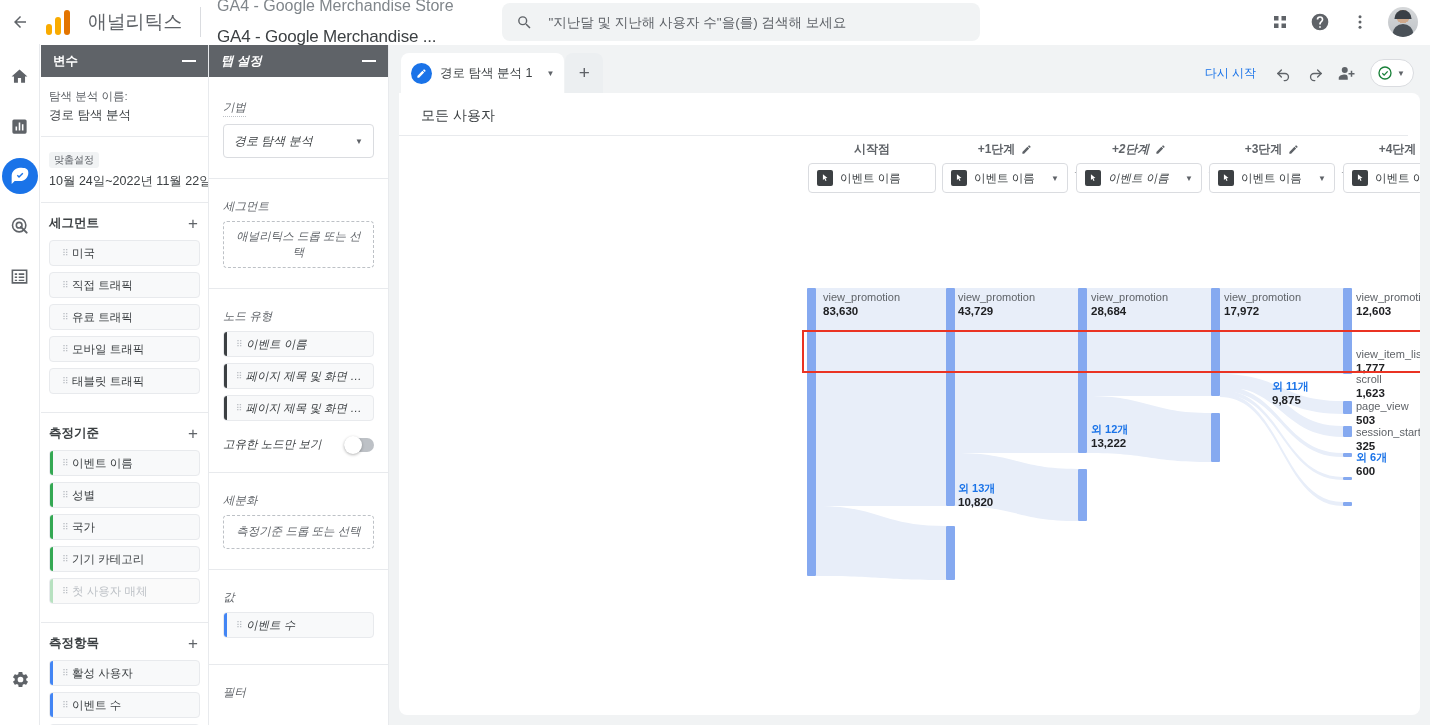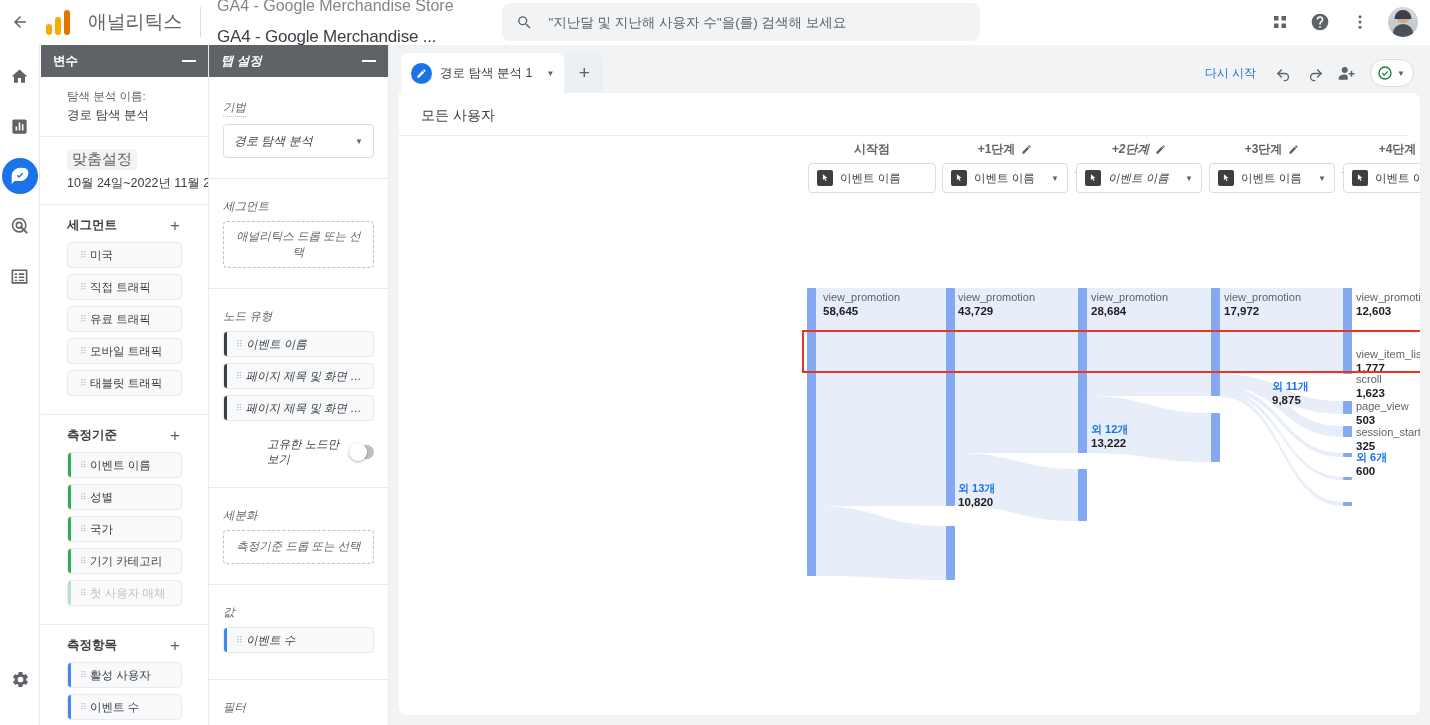--- a/index.html
+++ b/index.html
@@ -85,25 +85,25 @@
     position: absolute; left: 41px; top: 45px; width: 168px; height: 680px;
     background: #ffffff; border-right: 1px solid #e8eaed; overflow: hidden;
   }
   .panel-head {
     height: 32px; background: #5f6368; color: #ffffff; display: flex; align-items: center;
     padding: 0 12px; font-size: 12.5px; font-weight: bold;
   }
   .panel-head .minimize {
     margin-left: auto; width: 14px; height: 2px; background: #ffffff; cursor: pointer;
   }
-  .sec { padding: 12px 26px; border-bottom: 1px solid #e8eaed; }
+  .sec { padding: 12px 8px; border-bottom: 1px solid #e8eaed; }
   .sec-label { font-size: 11.5px; color: #5f6368; margin-bottom: 3px; }
   .sec-value { font-size: 12.5px; color: #3c4043; }
   .chip-custom {
-    display: inline-block; font-size: 15px; background: #f1f3f4; color: #5f6368;
+    display: inline-block; font-size: 10px; background: #f1f3f4; color: #5f6368;
     padding: 1px 5px; border-radius: 3px; margin-bottom: 5px;
   }
   .daterange { font-size: 12.5px; color: #3c4043; cursor: pointer; white-space: nowrap; }
   .sec-title-row { display: flex; align-items: center; justify-content: space-between; margin-bottom: 8px; }
   .sec-title { font-size: 12.5px; color: #3c4043; font-weight: bold; }
   .plus-btn { font-size: 17px; color: #5f6368; line-height: 1; cursor: pointer; padding: 0 2px; }
   .pill {
     display: flex; align-items: center; height: 26px; background: #f8f9fa;
     border: 1px solid #e8eaed; border-radius: 4px; margin-bottom: 6px;
     padding-left: 2px; cursor: grab; position: relative; overflow: hidden;
@@ -131,21 +131,21 @@
   .select-box {
     height: 34px; border: 1px solid #dadce0; border-radius: 4px; display: flex;
     align-items: center; padding: 0 10px; font-size: 12px; color: #3c4043; cursor: pointer;
   }
   .select-box .caret { margin-left: auto; color: #5f6368; font-size: 8px; }
   .drop-zone {
     border: 1px dashed #bdc1c6; border-radius: 4px; min-height: 34px; display: flex;
     align-items: center; justify-content: center; text-align: center;
     font-size: 11.5px; color: #5f6368; padding: 7px 8px; cursor: pointer; line-height: 1.35;
   }
-  .toggle-row { display: flex; align-items: center; justify-content: space-between; margin-left: 44px; }
+  .toggle-row { display: flex; align-items: center; justify-content: space-between; }
   .toggle-label { font-size: 11.5px; color: #3c4043; }
   .toggle {
     width: 30px; height: 14px; border-radius: 8px; background: #bdc1c6; position: relative; cursor: pointer;
   }
   .toggle .knob {
     position: absolute; left: 0; top: -2px; width: 18px; height: 18px; border-radius: 50%;
     background: #ffffff; box-shadow: 0 1px 3px rgba(0,0,0,.3);
   }
   .nofilter { font-size: 11.5px; color: #5f6368; text-align: center; padding-top: 4px; }
 
@@ -656,21 +656,21 @@
              L944,316 C882.5,316 882.5,250 821,250 Z" fill="#e8eef9"></path>
           <path d="M821,249 C882.5,249 882.5,336 944,336
              L944,339 C882.5,339 882.5,253 821,253 Z" fill="#e8eef9"></path>
           <path d="M821,252 C882.5,252 882.5,361 944,361
              L944,365 C882.5,365 882.5,256 821,256 Z" fill="#e8eef9"></path>
         </svg>
       <div id="nodes-layer">
           <div class="node-bar" style="left: 408px; top: 147px; width: 9px; height: 288px; background: rgb(133, 169, 240);"></div>
           <div class="node-label" style="left: 424px; top: 150px;">
             <span class="nm">view_promotion</span>
-            <span class="vl">58,645</span>
+            <span class="vl">83,630</span>
           </div>
           <div class="node-bar" style="left: 547px; top: 147px; width: 9px; height: 218px; background: rgb(133, 169, 240);"></div>
           <div class="node-label" style="left: 559px; top: 150px;">
             <span class="nm">view_promotion</span>
             <span class="vl">43,729</span>
           </div>
           <div class="node-bar" style="left: 547px; top: 385px; width: 9px; height: 54px; background: rgb(133, 169, 240);"></div>
           <div class="node-label" style="left: 559px; top: 341px;">
             <span class="nm blue">외 13개</span>
             <span class="vl">10,820</span>

